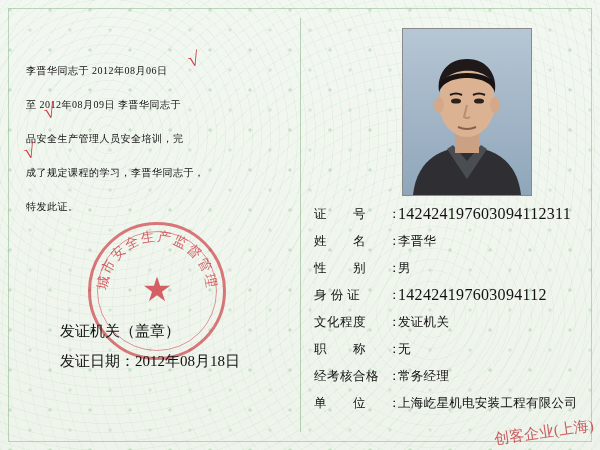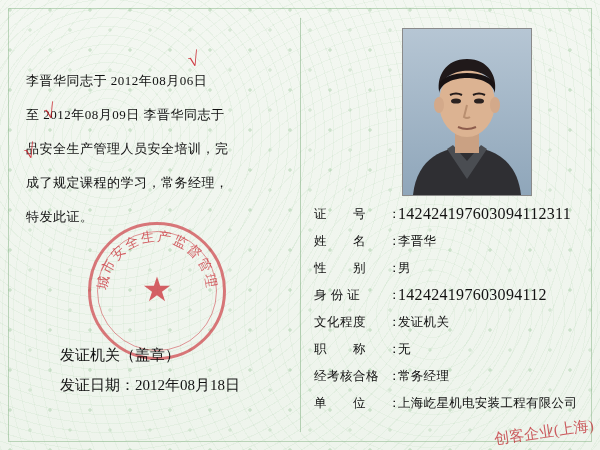--- a/index.html
+++ b/index.html
@@ -31,31 +31,31 @@
     pointer-events:none;
   }
   .divider{
     position:absolute;left:300px;top:18px;width:1px;height:414px;
     background:rgba(120,170,120,0.5);
   }
 
   
   #left{position:absolute;left:0;top:0;width:300px;height:450px;}
   .body-text{
-    position:absolute;left:26px;top:64px;width:256px;
-    font-size:13px;line-height:34px;color:#111;
+    position:absolute;left:26px;top:54px;width:256px;
+    font-size:10px;line-height:34px;color:#111;
     letter-spacing:0.5px;
   }
   .body-text .ln{white-space:nowrap;}
   .redmark{
     position:absolute;color:#c9202a;font-size:20px;font-weight:bold;
     transform:rotate(-12deg);opacity:.85;font-family:"Liberation Serif",serif;
   }
   .issue-block{
-    position:absolute;left:60px;top:340px;width:230px;
+    position:absolute;left:60px;top:316px;width:230px;
     font-size:15px;line-height:30px;color:#111;white-space:nowrap;
   }
   
   #seal{
     position:absolute;left:88px;top:222px;width:132px;height:132px;
     border:3px solid rgba(200,30,40,.72);border-radius:50%;
     opacity:.82;pointer-events:none;
   }
   #seal .inner{
     position:absolute;inset:6px;border:1px solid rgba(200,30,40,.55);border-radius:50%;
@@ -102,21 +102,21 @@
 
 <div id="card">
   <div class="border-frame"></div>
   <div class="divider"></div>
 
   <div id="left">
     <div class="body-text">
       <div class="ln">李晋华同志于 2012年08月06日</div>
       <div class="ln">至 2012年08月09日 李晋华同志于</div>
       <div class="ln">品安全生产管理人员安全培训，完</div>
-      <div class="ln">成了规定课程的学习，常务经理，</div>
+      <div class="ln">成了规定课程的学习，李晋华同志于，</div>
       <div class="ln">特发此证。</div>
     </div>
 
     <span class="redmark" style="left:188px;top:48px;">√</span>
     <span class="redmark" style="left:44px;top:100px;">√</span>
     <span class="redmark" style="left:24px;top:140px;">√</span>
 
     <div id="seal">
       <div class="inner"></div>
       <svg class="arc" viewBox="0 0 132 132">

